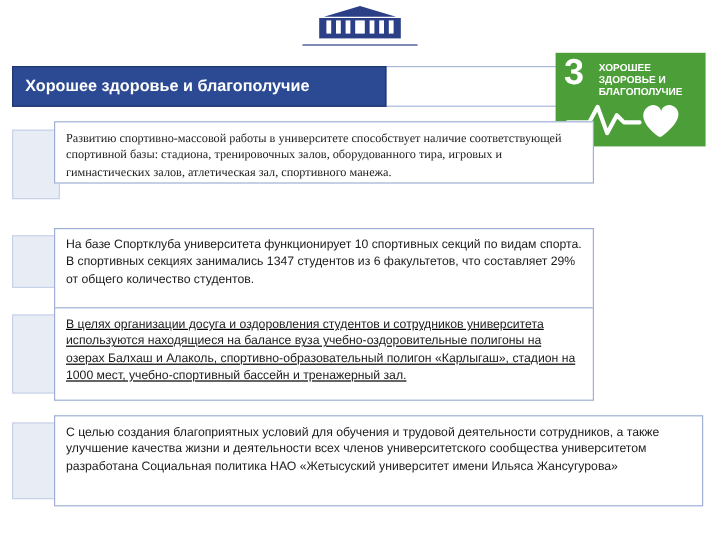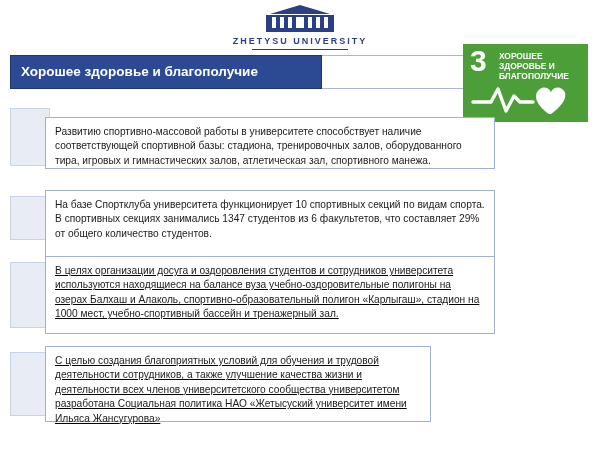--- a/index.html
+++ b/index.html
@@ -125,49 +125,48 @@
     text-align: left;
     white-space: pre-line;
   }
   .shadow-band {
     position: absolute;
     background: #e8ecf5;
     border: 1px solid #c9d3e8;
     box-sizing: border-box;
   }
 
-  #box1 { left: 45px; top: 117px; width: 450px; height: 52px; }
+  #box1 { left: 45px; top: 101px; width: 450px; height: 52px; font-family: Liberation Serif, serif; }
   #band1 { left: 10px; top: 108px; width: 40px; height: 58px; }
 
   #box2 { left: 45px; top: 190px; width: 450px; height: 68px; }
   #band2 { left: 10px; top: 196px; width: 40px; height: 44px; }
 
   #box3 { left: 45px; top: 256px; width: 450px; height: 78px; text-decoration: underline; }
   #band3 { left: 10px; top: 262px; width: 40px; height: 66px; }
 
-  #box4 { left: 45px; top: 346px; width: 386px; height: 76px; text-decoration: underline; }
+  #box4 { left: 45px; top: 346px; width: 541px; height: 76px; }
   #band4 { left: 10px; top: 352px; width: 40px; height: 64px; }
 </style>
 </head>
 <body>
 
 <div class="brand">
   <svg class="brand-mark" viewBox="0 0 72 30">
     <rect x="2" y="11" width="68" height="15" fill="#2b3f86"></rect>
     <rect x="2" y="26" width="68" height="2" fill="#2b3f86"></rect>
     <polygon points="36,1 66,10 6,10" fill="#2b3f86"></polygon>
     <rect x="8" y="13" width="4" height="11" fill="#ffffff"></rect>
     <rect x="16" y="13" width="4" height="11" fill="#ffffff"></rect>
     <rect x="24" y="13" width="4" height="11" fill="#ffffff"></rect>
     <rect x="32" y="13" width="8" height="11" fill="#ffffff"></rect>
     <rect x="44" y="13" width="4" height="11" fill="#ffffff"></rect>
     <rect x="52" y="13" width="4" height="11" fill="#ffffff"></rect>
     <rect x="60" y="13" width="4" height="11" fill="#ffffff"></rect>
   </svg>
-  <div class="brand-name">ZHETYSU UNIVERSITY</div>
   <div class="brand-rule"></div>
 </div>
 
 <div class="title-tail"></div>
 <div class="title-band">
   <div class="title-text">Хорошее здоровье и благополучие</div>
 </div>
 
 <div class="sdg">
   <div class="sdg-num">3</div>

